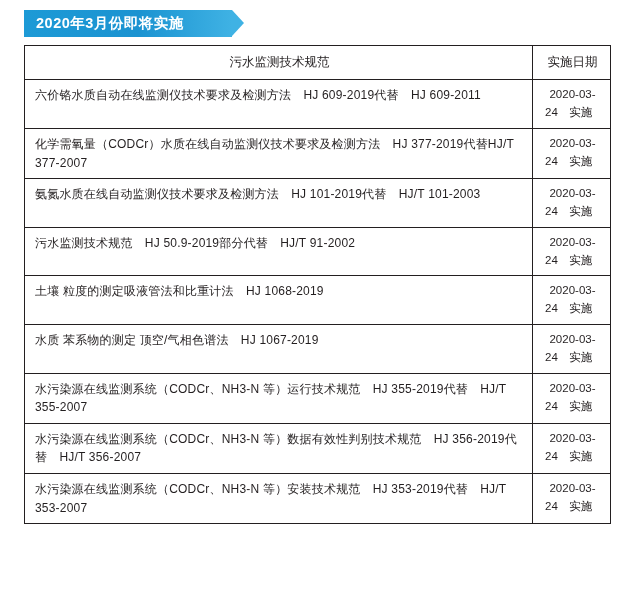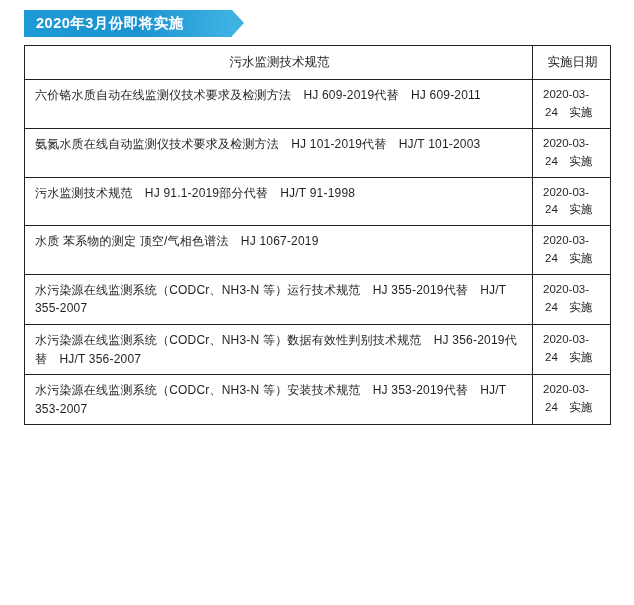--- a/index.html
+++ b/index.html
@@ -78,21 +78,21 @@
     font-size: 12px;
     letter-spacing: 0.2px;
     margin-left: 42px;
   }
   td.date-cell {
     font-size: 11.5px;
     padding: 6px 4px 6px 6px;
     line-height: 1.9;
     white-space: nowrap;
   }
-  .date-line1 { display: block; }
+  .date-line1 { display: block; text-align: center; }
   .date-line2 { display: block; padding-left: 2px; }
 </style>
 </head>
 <body>
 
 <div class="page">
 
   <div class="banner">
     <span>2020年3月份即将实施</span>
   </div>
@@ -111,28 +111,42 @@
     </thead>
     <tbody>
         <tr>
           <td class="name-cell">六价铬水质自动在线监测仪技术要求及检测方法　HJ 609-2019代替　HJ 609-2011</td>
           <td class="date-cell">
             <span class="date-line1">2020-03-</span>
             <span class="date-line2">24　实施</span>
           </td>
         </tr>
         <tr>
+          <td class="name-cell">化学需氧量（CODCr）水质在线自动监测仪技术要求及检测方法　HJ 377-2019代替HJ/T 377-2007</td>
+          <td class="date-cell">
+            <span class="date-line1">2020-03-</span>
+            <span class="date-line2">24　实施</span>
+          </td>
+        </tr>
+        <tr>
           <td class="name-cell">氨氮水质在线自动监测仪技术要求及检测方法　HJ 101-2019代替　HJ/T 101-2003</td>
           <td class="date-cell">
             <span class="date-line1">2020-03-</span>
             <span class="date-line2">24　实施</span>
           </td>
         </tr>
         <tr>
-          <td class="name-cell">污水监测技术规范　HJ 91.1-2019部分代替　HJ/T 91-1998</td>
+          <td class="name-cell">污水监测技术规范　HJ 50.9-2019部分代替　HJ/T 91-2002</td>
+          <td class="date-cell">
+            <span class="date-line1">2020-03-</span>
+            <span class="date-line2">24　实施</span>
+          </td>
+        </tr>
+        <tr>
+          <td class="name-cell">土壤 粒度的测定吸液管法和比重计法　HJ 1068-2019</td>
           <td class="date-cell">
             <span class="date-line1">2020-03-</span>
             <span class="date-line2">24　实施</span>
           </td>
         </tr>
         <tr>
           <td class="name-cell">水质 苯系物的测定 顶空/气相色谱法　HJ 1067-2019</td>
           <td class="date-cell">
             <span class="date-line1">2020-03-</span>
             <span class="date-line2">24　实施</span>

